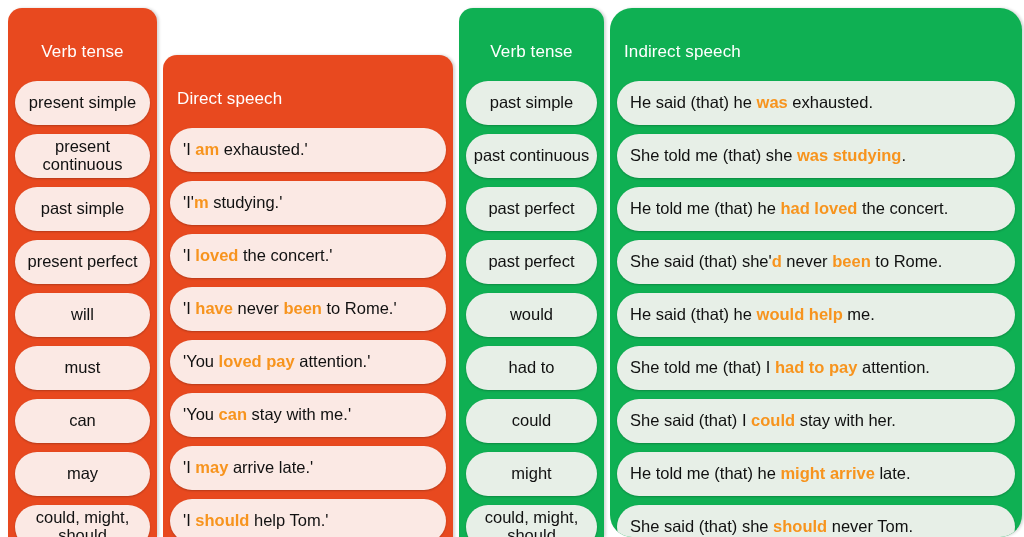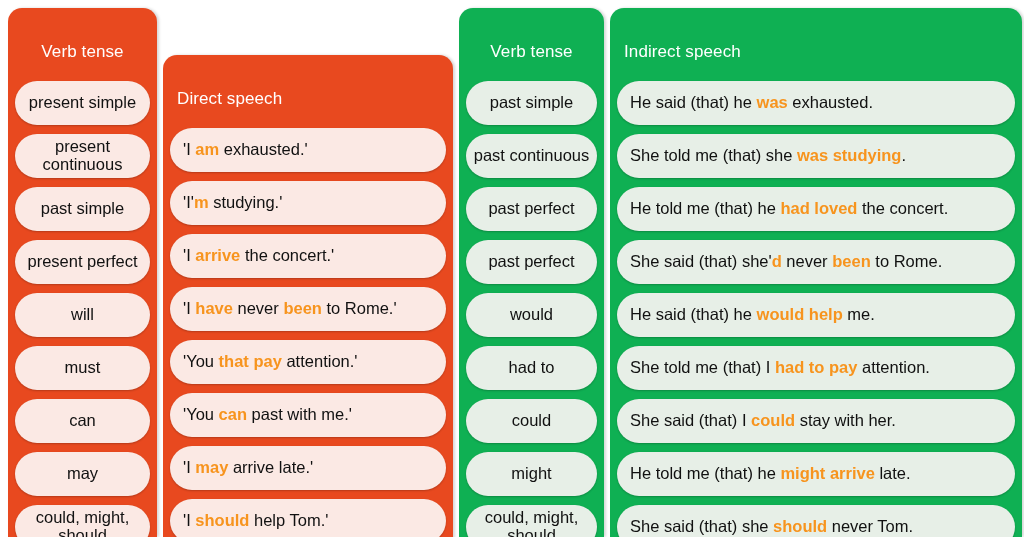--- a/index.html
+++ b/index.html
@@ -36,21 +36,21 @@
     box-shadow: 2px 0 3px rgba(0,0,0,0.16);
     overflow: hidden;
     flex: 0 0 auto;
   }
   .panel.orange { background: #e8491f; }
   .panel.green  { background: #0fb053; }
 
   .panel.col-tense  { width: 149px; }
   .panel.col-speech { width: 290px; margin-top: 47px; }
   .panel.col-tense2 { width: 145px; }
-  .panel.col-speech2{ width: 412px; }
+  .panel.col-speech2{ width: 412px; border-radius: 22px; }
 
   .panel-header {
     height: 57px;
     display: flex;
     align-items: center;
     box-sizing: border-box;
   }
   .panel-header .htext {
     color: #ffffff;
     font-size: 17px;
@@ -154,30 +154,30 @@
       <span class="htext">Direct speech</span>
     </div>
     <div class="rows" id="col-direct-speech">
         <div class="pill pink">
           <span class="ptext"><span>'I </span><span class="hl">am</span><span> exhausted.'</span></span>
         </div>
         <div class="pill pink">
           <span class="ptext"><span>'I'</span><span class="hl">m</span><span> studying.'</span></span>
         </div>
         <div class="pill pink">
-          <span class="ptext"><span>'I </span><span class="hl">arrive</span><span> the concert.'</span></span>
+          <span class="ptext"><span>'I </span><span class="hl">loved</span><span> the concert.'</span></span>
         </div>
         <div class="pill pink">
           <span class="ptext"><span>'I </span><span class="hl">have</span><span> never </span><span class="hl">been</span><span> to Rome.'</span></span>
         </div>
         <div class="pill pink">
-          <span class="ptext"><span>'You </span><span class="hl">that pay</span><span> attention.'</span></span>
-        </div>
-        <div class="pill pink">
-          <span class="ptext"><span>'You </span><span class="hl">can</span><span> past with me.'</span></span>
+          <span class="ptext"><span>'You </span><span class="hl">loved pay</span><span> attention.'</span></span>
+        </div>
+        <div class="pill pink">
+          <span class="ptext"><span>'You </span><span class="hl">can</span><span> stay with me.'</span></span>
         </div>
         <div class="pill pink">
           <span class="ptext"><span>'I </span><span class="hl">may</span><span> arrive late.'</span></span>
         </div>
         <div class="pill pink">
           <span class="ptext"><span>'I </span><span class="hl">should</span><span> help Tom.'</span></span>
         </div>
       </div>
   </div>
 

